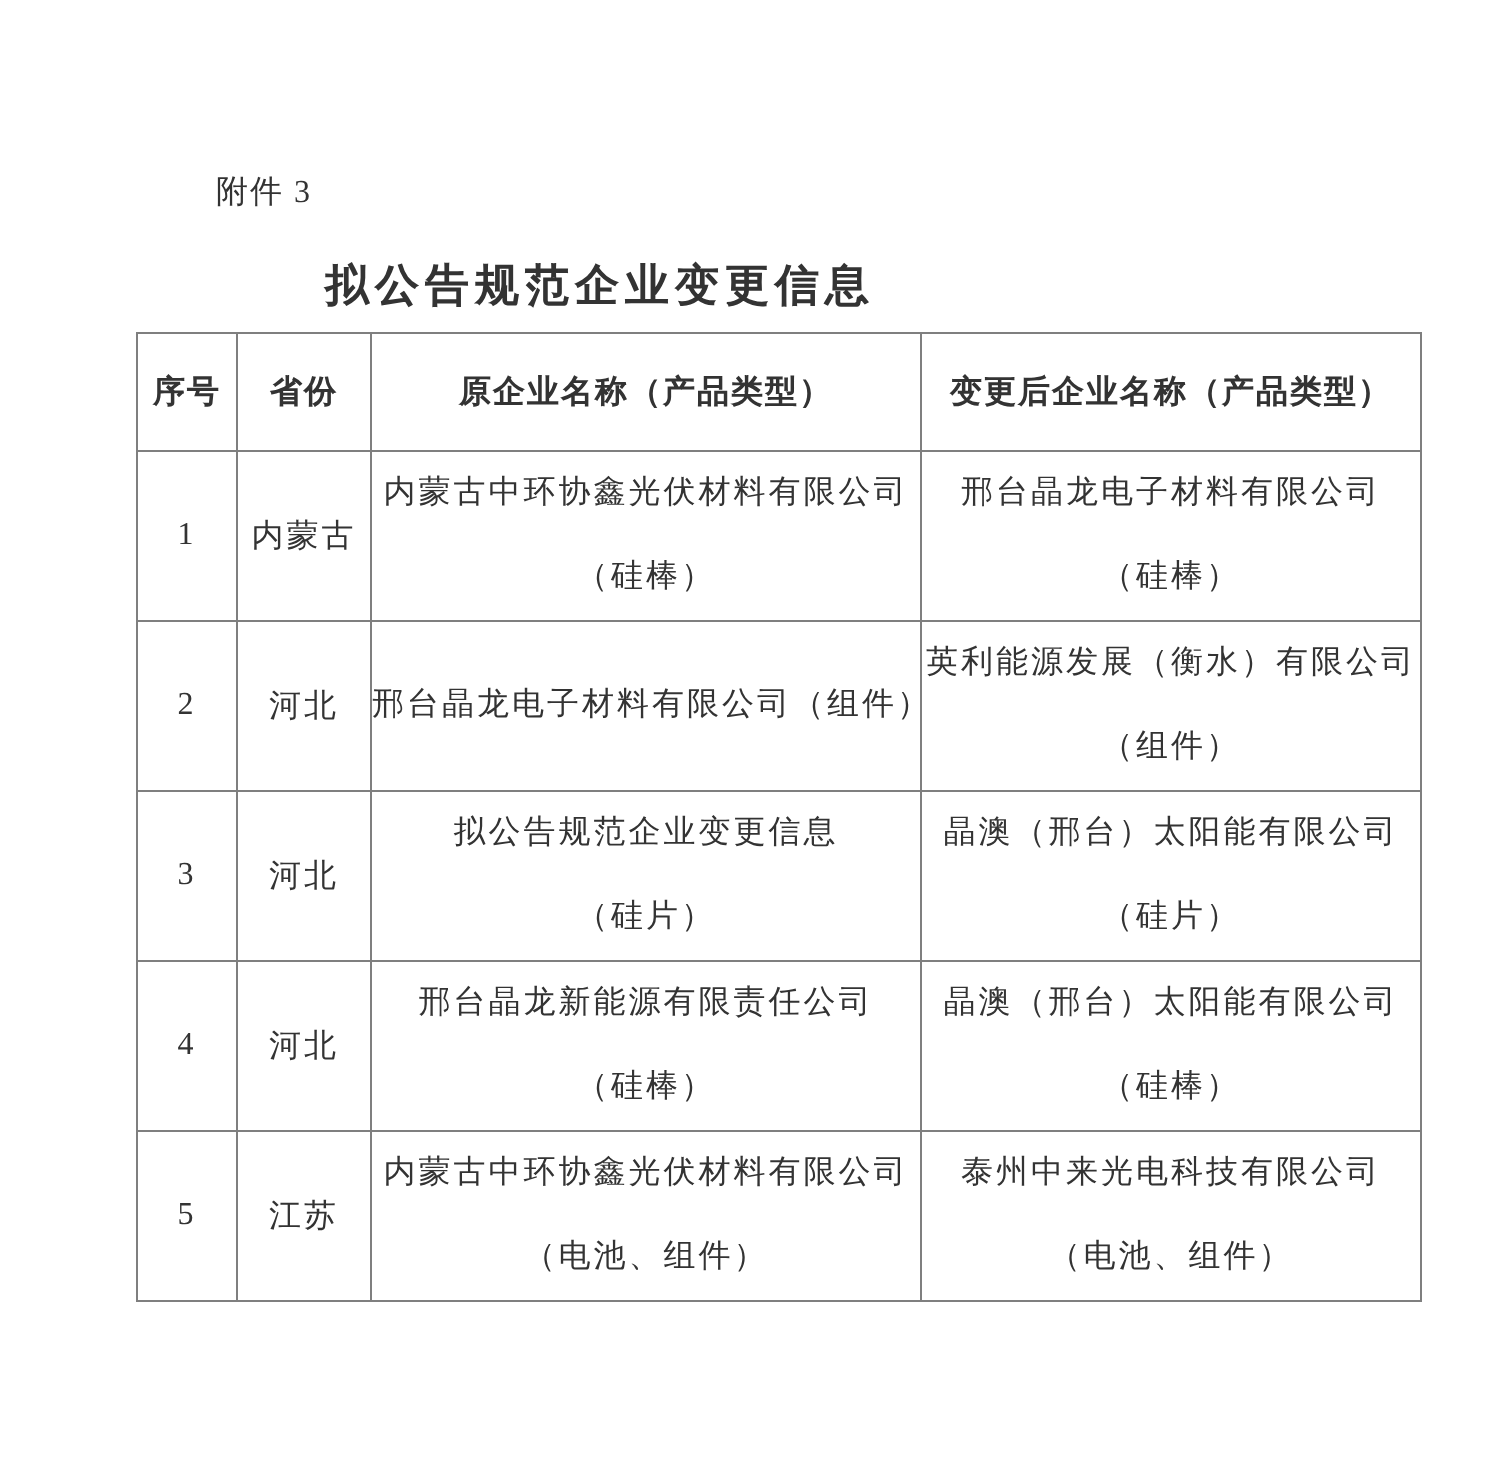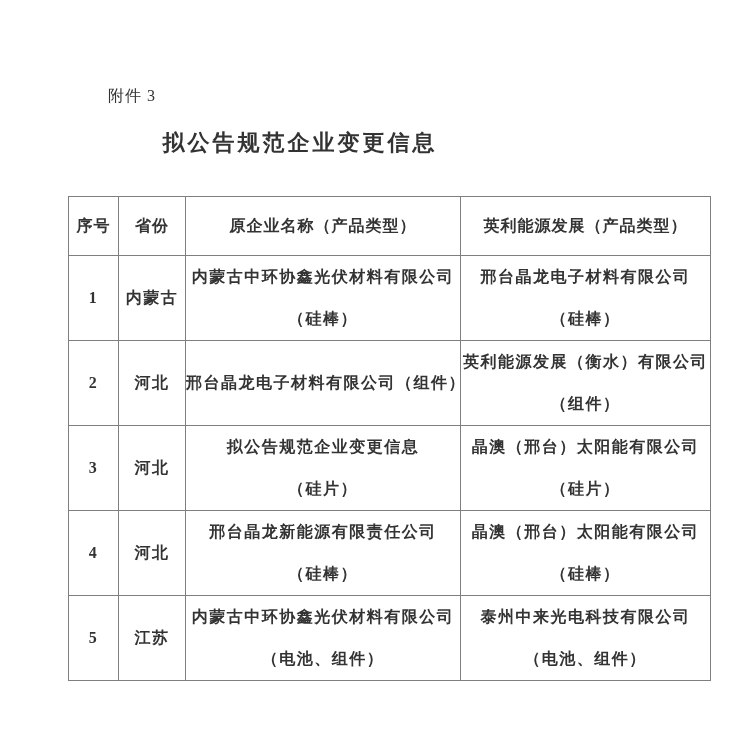--- a/index.html
+++ b/index.html
@@ -30,21 +30,21 @@
     width: 600px;
     text-align: center;
     font-size: 22px;
     font-weight: bold;
     letter-spacing: 3px;
     color: #333333;
   }
   table.change-table {
     position: absolute;
     left: 68px;
-    top: 196px;
+    top: 166px;
     width: 642px;
     border-collapse: collapse;
     table-layout: fixed;
   }
   table.change-table col.c1 { width: 50px; }
   table.change-table col.c2 { width: 67px; }
   table.change-table col.c3 { width: 275px; }
   table.change-table col.c4 { width: 250px; }
   table.change-table th,
   table.change-table td {
@@ -56,21 +56,20 @@
     color: #333333;
   }
   table.change-table th {
     height: 58px;
     font-weight: bold;
     letter-spacing: 1px;
   }
   table.change-table td {
     height: 84px;
     letter-spacing: 1.5px;
-    font-weight: bold;
   }
   td .line {
     line-height: 42px;
     white-space: nowrap;
   }
 </style>
 </head>
 <body>
 
 <div class="attachment-label">附件 3</div>
@@ -82,21 +81,21 @@
     <col class="c1">
       <col class="c2">
       <col class="c3">
       <col class="c4">
   </colgroup>
   <thead>
     <tr>
       <th>序号</th>
       <th>省份</th>
       <th>原企业名称（产品类型）</th>
-      <th>英利能源发展（产品类型）</th>
+      <th>变更后企业名称（产品类型）</th>
     </tr>
   </thead>
   <tbody>
   <tr>
     <td>1</td>
     <td>内蒙古</td>
     <td>
           <div class="line">内蒙古中环协鑫光伏材料有限公司</div>
           <div class="line">（硅棒）</div>
         </td>

